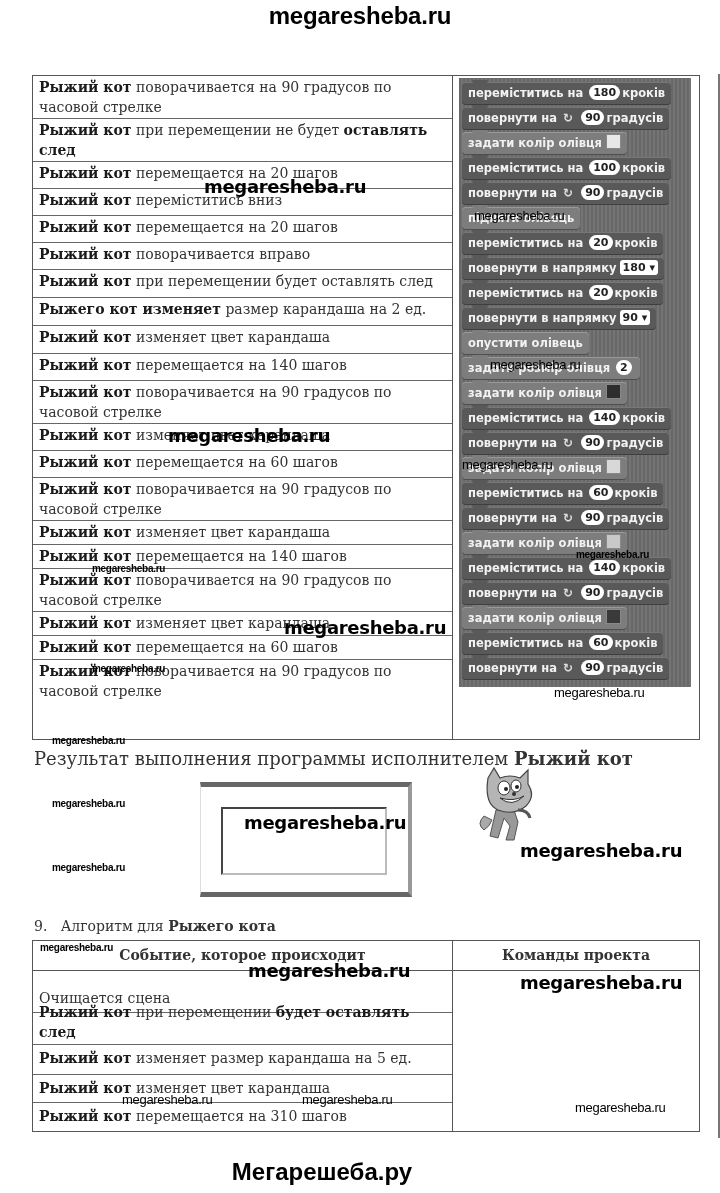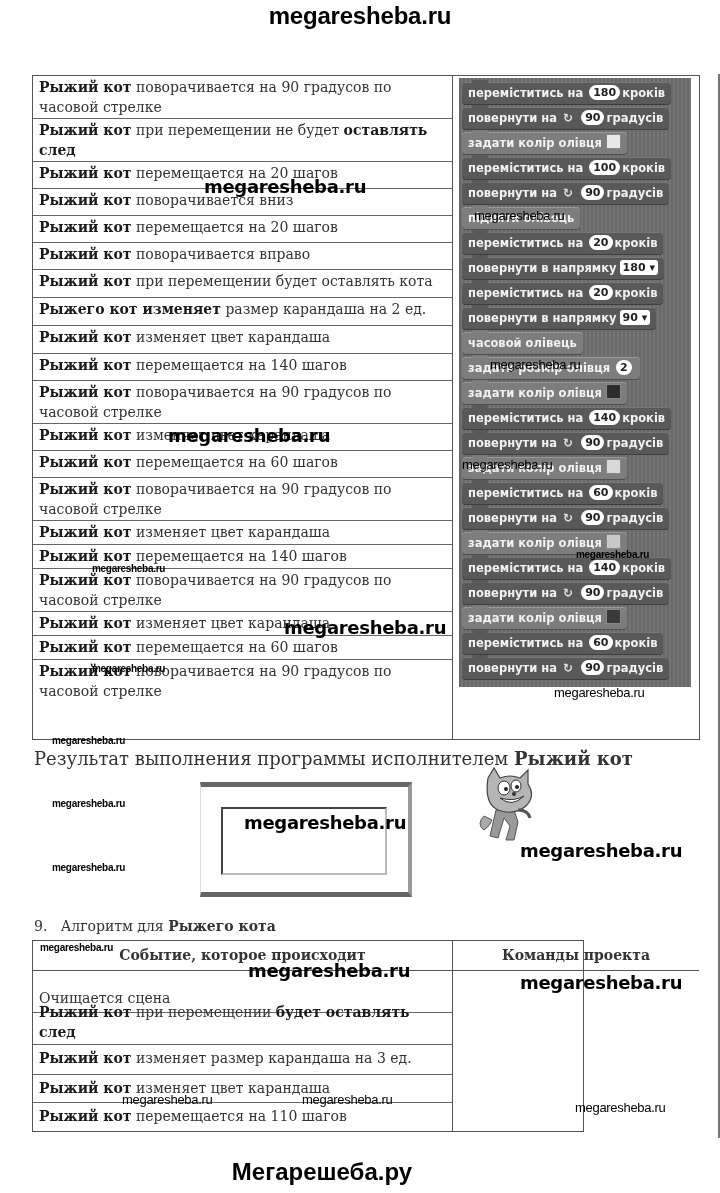--- a/index.html
+++ b/index.html
@@ -28,40 +28,40 @@
     .wm.big { font-size: 18px; }
     .wm.med { font-size: 13px; font-weight: normal; font-family: "Liberation Sans", sans-serif; }
     .wm.small { font-size: 10px; font-family: "Liberation Sans", sans-serif; font-weight: bold; }
 
     .result-caption { position: absolute; left: 34px; top: 748px; font-size: 18px; color: #333; }
     .stage { position: absolute; left: 200px; top: 782px; width: 212px; height: 115px; background: #fff; border-top: 5px solid #666; border-bottom: 5px solid #666; border-right: 4px solid #999; border-left: 1px solid #ddd; box-sizing: border-box; }
     .drawn-rect { position: absolute; left: 20px; top: 20px; width: 166px; height: 68px; border-top: 2px solid #444; border-left: 2px solid #444; border-right: 2px solid #bbb; border-bottom: 2px solid #bbb; box-sizing: border-box; }
     .cat { position: absolute; left: 470px; top: 766px; width: 80px; height: 80px; }
 
     .q9-title { position: absolute; left: 34px; top: 918px; font-size: 14px; color: #333; }
-    .t2 { position: absolute; left: 32px; top: 940px; width: 552px; height: 192px; border: 1.5px solid #555; box-sizing: border-box; }
+    .t2 { position: absolute; left: 32px; top: 940px; width: 668px; height: 192px; border: 1.5px solid #555; box-sizing: border-box; }
     .t2-left { position: absolute; left: 0; top: 0; width: 420px; height: 100%; border-right: 1.5px solid #555; box-sizing: border-box; }
     .t2-head { position: absolute; left: 0; top: 0; width: 100%; height: 30px; border-bottom: 1.5px solid #555; box-sizing: border-box; text-align: center; font-weight: bold; font-size: 14px; line-height: 28px; color: #333; }
     .t2-right-head { position: absolute; left: 420px; top: 0; width: 246px; height: 30px; border-bottom: 1.5px solid #555; box-sizing: border-box; text-align: center; font-weight: bold; font-size: 14px; line-height: 28px; color: #333; }
   </style>
 </head>
 <body>
 
 <div class="site-header">megaresheba.ru</div>
 <div class="right-rule"></div>
 
 <div class="t1">
   <div class="t1-left" id="t1-left">
       <div class="ev-row" style="top: 0px; height: 43px;"><b>Рыжий кот</b><span> поворачивается на 90 градусов по часовой стрелке</span></div>
       <div class="ev-row" style="top: 43px; height: 43px;"><b>Рыжий кот</b><span> при перемещении не будет </span><b>оставлять след</b></div>
       <div class="ev-row" style="top: 86px; height: 27px;"><b>Рыжий кот</b><span> перемещается на 20 шагов</span></div>
-      <div class="ev-row" style="top: 113px; height: 27px;"><b>Рыжий кот</b><span> поворачивается вниз</span></div>
+      <div class="ev-row" style="top: 113px; height: 27px;"><b>Рыжий кот</b><span> переміститись вниз</span></div>
       <div class="ev-row" style="top: 140px; height: 27px;"><b>Рыжий кот</b><span> перемещается на 20 шагов</span></div>
       <div class="ev-row" style="top: 167px; height: 27px;"><b>Рыжий кот</b><span> поворачивается вправо</span></div>
-      <div class="ev-row" style="top: 194px; height: 28px;"><b>Рыжий кот</b><span> при перемещении будет оставлять кота</span></div>
+      <div class="ev-row" style="top: 194px; height: 28px;"><b>Рыжий кот</b><span> при перемещении будет оставлять след</span></div>
       <div class="ev-row" style="top: 222px; height: 28px;"><b>Рыжего кот изменяет</b><span> размер карандаша на 2 ед.</span></div>
       <div class="ev-row" style="top: 250px; height: 28px;"><b>Рыжий кот</b><span> изменяет цвет карандаша</span></div>
       <div class="ev-row" style="top: 278px; height: 27px;"><b>Рыжий кот</b><span> перемещается на 140 шагов</span></div>
       <div class="ev-row" style="top: 305px; height: 43px;"><b>Рыжий кот</b><span> поворачивается на 90 градусов по часовой стрелке</span></div>
       <div class="ev-row" style="top: 348px; height: 27px;"><b>Рыжий кот</b><span> изменяет цвет карандаша</span></div>
       <div class="ev-row" style="top: 375px; height: 27px;"><b>Рыжий кот</b><span> перемещается на 60 шагов</span></div>
       <div class="ev-row" style="top: 402px; height: 43px;"><b>Рыжий кот</b><span> поворачивается на 90 градусов по часовой стрелке</span></div>
       <div class="ev-row" style="top: 445px; height: 24px;"><b>Рыжий кот</b><span> изменяет цвет карандаша</span></div>
       <div class="ev-row" style="top: 469px; height: 24px;"><b>Рыжий кот</b><span> перемещается на 140 шагов</span></div>
       <div class="ev-row" style="top: 493px; height: 43px;"><b>Рыжий кот</b><span> поворачивается на 90 градусов по часовой стрелке</span></div>
@@ -74,21 +74,21 @@
         <div class="block" style="top: 4px;"><span class="notch"></span><span>переміститись на</span> <span class="pill">180</span><span>кроків</span></div>
         <div class="block" style="top: 29px;"><span class="notch"></span><span>повернути на</span> <span class="turn-arrow">↻</span> <span class="pill">90</span><span>градусів</span></div>
         <div class="block pen" style="top: 54px;"><span class="notch"></span><span>задати колір олівця</span><span class="swatch" style="background: rgb(232, 232, 232);"></span></div>
         <div class="block" style="top: 79px;"><span class="notch"></span><span>переміститись на</span> <span class="pill">100</span><span>кроків</span></div>
         <div class="block" style="top: 104px;"><span class="notch"></span><span>повернути на</span> <span class="turn-arrow">↻</span> <span class="pill">90</span><span>градусів</span></div>
         <div class="block pen" style="top: 129px;"><span class="notch"></span><span>підняти олівець</span></div>
         <div class="block" style="top: 154px;"><span class="notch"></span><span>переміститись на</span> <span class="pill">20</span><span>кроків</span></div>
         <div class="block" style="top: 179px; text-align: right;"><span class="notch"></span><span>повернути в напрямку</span><span class="dd"><span>180</span><span> ▾</span></span></div>
         <div class="block" style="top: 204px;"><span class="notch"></span><span>переміститись на</span> <span class="pill">20</span><span>кроків</span></div>
         <div class="block" style="top: 229px;"><span class="notch"></span><span>повернути в напрямку</span><span class="dd"><span>90</span><span> ▾</span></span></div>
-        <div class="block pen" style="top: 254px;"><span class="notch"></span><span>часовой олівець</span></div>
+        <div class="block pen" style="top: 254px;"><span class="notch"></span><span>опустити олівець</span></div>
         <div class="block pen" style="top: 279px;"><span class="notch"></span><span>задати розмір олівця</span> <span class="pill">2</span></div>
         <div class="block pen" style="top: 304px;"><span class="notch"></span><span>задати колір олівця</span><span class="swatch" style="background: rgb(46, 46, 46);"></span></div>
         <div class="block" style="top: 329px;"><span class="notch"></span><span>переміститись на</span> <span class="pill">140</span><span>кроків</span></div>
         <div class="block" style="top: 354px;"><span class="notch"></span><span>повернути на</span> <span class="turn-arrow">↻</span> <span class="pill">90</span><span>градусів</span></div>
         <div class="block pen" style="top: 379px;"><span class="notch"></span><span>задати колір олівця</span><span class="swatch" style="background: rgb(216, 216, 216);"></span></div>
         <div class="block" style="top: 404px;"><span class="notch"></span><span>переміститись на</span> <span class="pill">60</span><span>кроків</span></div>
         <div class="block" style="top: 429px;"><span class="notch"></span><span>повернути на</span> <span class="turn-arrow">↻</span> <span class="pill">90</span><span>градусів</span></div>
         <div class="block pen" style="top: 454px;"><span class="notch"></span><span>задати колір олівця</span><span class="swatch" style="background: rgb(200, 200, 200);"></span></div>
         <div class="block" style="top: 479px;"><span class="notch"></span><span>переміститись на</span> <span class="pill">140</span><span>кроків</span></div>
         <div class="block" style="top: 504px;"><span class="notch"></span><span>повернути на</span> <span class="turn-arrow">↻</span> <span class="pill">90</span><span>градусів</span></div>
@@ -119,23 +119,23 @@
 </svg>
 
 <div class="q9-title">
   <span>9.</span>&nbsp;&nbsp; <span>Алгоритм для </span><b>Рыжего кота</b>
 </div>
 <div class="t2">
   <div class="t2-left" id="t2-left">
     <div class="t2-head">Событие, которое происходит</div>
   <div class="ev-row" style="top: 30px; height: 28px; padding-top: 3px; margin-top: 14px;"><span>Очищается сцена</span></div>
       <div class="ev-row" style="top: 58px; height: 46px; padding-top: 3px;"><b>Рыжий кот</b><span> при перемещении </span><b>будет оставлять след</b></div>
-      <div class="ev-row" style="top: 104px; height: 30px; padding-top: 3px;"><b>Рыжий кот</b><span> изменяет размер карандаша на 3 ед.</span></div>
+      <div class="ev-row" style="top: 104px; height: 30px; padding-top: 3px;"><b>Рыжий кот</b><span> изменяет размер карандаша на 5 ед.</span></div>
       <div class="ev-row" style="top: 134px; height: 28px; padding-top: 3px;"><b>Рыжий кот</b><span> изменяет цвет карандаша</span></div>
-      <div class="ev-row" style="top: 162px; height: 27px; padding-top: 3px; border-bottom: none;"><b>Рыжий кот</b><span> перемещается на 110 шагов</span></div>
+      <div class="ev-row" style="top: 162px; height: 27px; padding-top: 3px; border-bottom: none;"><b>Рыжий кот</b><span> перемещается на 310 шагов</span></div>
     </div>
   <div class="t2-right-head">Команды проекта</div>
 </div>
 
 <div class="site-footer">Мегарешеба.ру</div>
 
 <div class="wm big" style="left:204px;top:176px;">megaresheba.ru</div>
 <div class="wm med" style="left:474px;top:208px;">megaresheba.ru</div>
 <div class="wm med" style="left:490px;top:357px;">megaresheba.ru</div>
 <div class="wm big" style="left:168px;top:425px;">megaresheba.ru</div>

